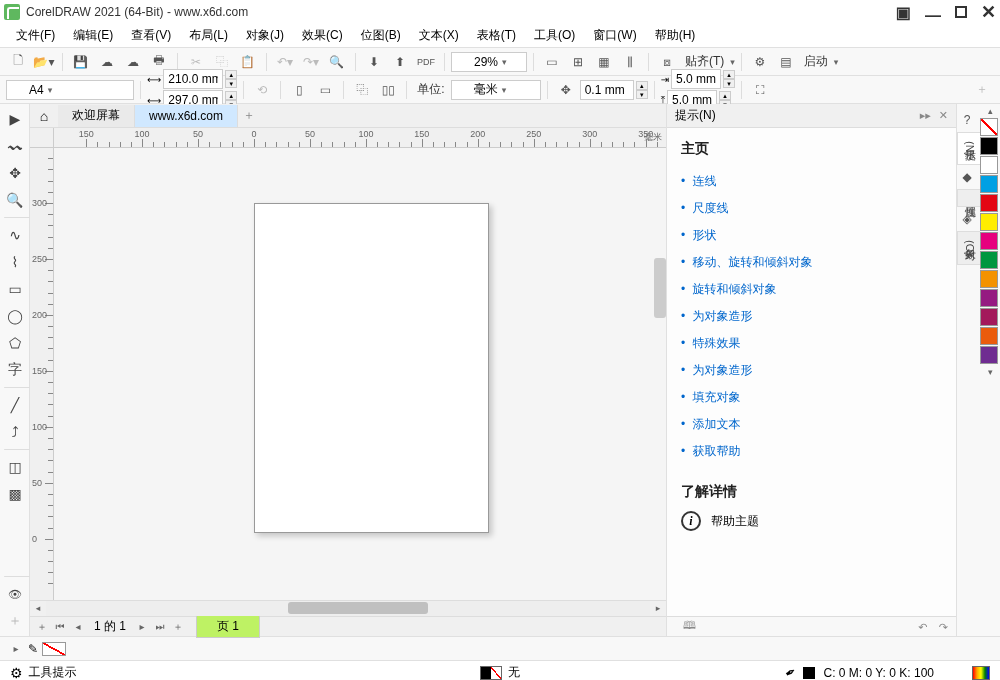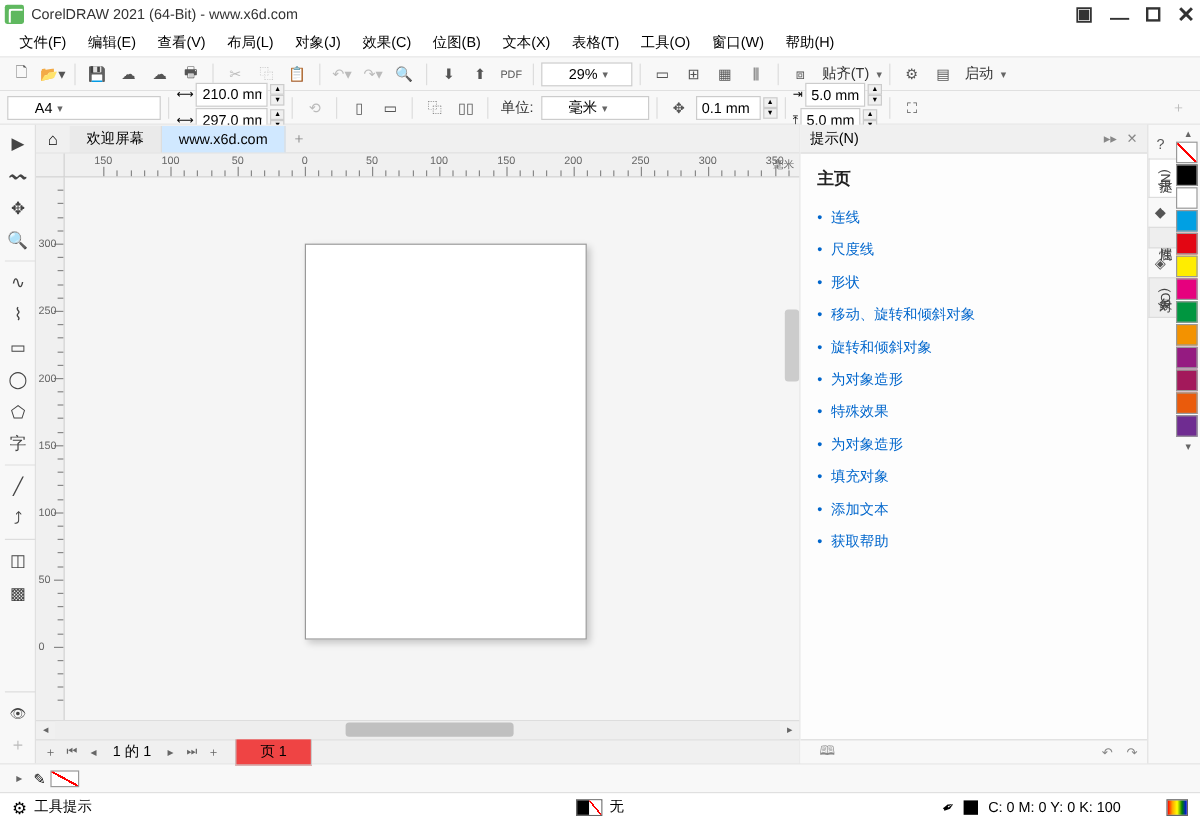--- a/index.html
+++ b/index.html
@@ -40,21 +40,21 @@
 .ruler-row { display: flex; }
 .canvas-body { display: flex; flex: 1; min-height: 0; }
 .canvas-viewport { flex: 1; background: #f5f5f5; position: relative; overflow: hidden; }
 .page { position: absolute; left: 200px; top: 55px; width: 235px; height: 330px; background: #fff; border: 1px solid #999; box-shadow: 3px 3px 6px rgba(0,0,0,.2); }
 .h-scroll { height: 16px; background: #f0f0f0; display: flex; border-top: 1px solid #ddd; }
 .scroll-track { flex: 1; position: relative; background: #eee; }
 .scroll-thumb { position: absolute; background: #c0c0c0; border-radius: 3px; }
 .scroll-btn { width: 16px; height: 14px; display: flex; align-items: center; justify-content: center; cursor: pointer; font-size: 9px; color: #666; }
 .page-nav { height: 20px; display: flex; align-items: center; background: #f0f0f0; border-top: 1px solid #ddd; padding: 0 4px; gap: 2px; }
 .page-nav-btn { width: 16px; height: 16px; display: flex; align-items: center; justify-content: center; cursor: pointer; font-size: 10px; color: #666; }
-.page-tab { padding: 2px 20px; background: #ef4444; border: 1px solid #ccc; margin-left: 8px; }
+.page-tab { padding: 2px 20px; background: #bef264; border: 1px solid #ccc; margin-left: 8px; }
 .hints-panel { width: 290px; background: #fdfdfd; border-left: 1px solid #e0e0e0; display: flex; flex-direction: column; }
 .panel-header { height: 24px; display: flex; align-items: center; padding: 0 8px; background: #f0f0f0; border-bottom: 1px solid #ddd; }
 .panel-title { flex: 1; font-weight: normal; }
 .panel-ctrl { cursor: pointer; color: #888; margin-left: 8px; font-size: 11px; }
 .panel-body { flex: 1; padding: 12px 14px; overflow: auto; }
 .panel-h2 { font-size: 14px; font-weight: bold; margin-bottom: 10px; color: #222; }
 .panel-p { color: #444; margin-bottom: 10px; line-height: 1.5; }
 .panel-list { list-style: none; }
 .panel-list li { color: #0066cc; cursor: pointer; padding: 5px 0; }
 .panel-list li::before { content: "• "; color: #0066cc; margin-right: 4px; }
@@ -423,20 +423,28 @@
           <li>形状</li>
           <li>移动、旋转和倾斜对象</li>
           <li>旋转和倾斜对象</li>
           <li>为对象造形</li>
           <li>特殊效果</li>
           <li>为对象造形</li>
           <li>填充对象</li>
           <li>添加文本</li>
           <li>获取帮助</li>
         </ul>
+      <div class="panel-section">
+        <div class="panel-h2">了解详情</div>
+        <div class="help-row">
+          <span class="help-icon">i</span>
+          <span>帮助主题</span>
+        </div>
+
+      </div>
     </div>
     <div class="panel-footer">
       <span class="panel-ctrl">🕮</span>
       <span>
         <span class="panel-ctrl">↶</span>
         <span class="panel-ctrl">↷</span>
       </span>
     </div>
   </div>
 

